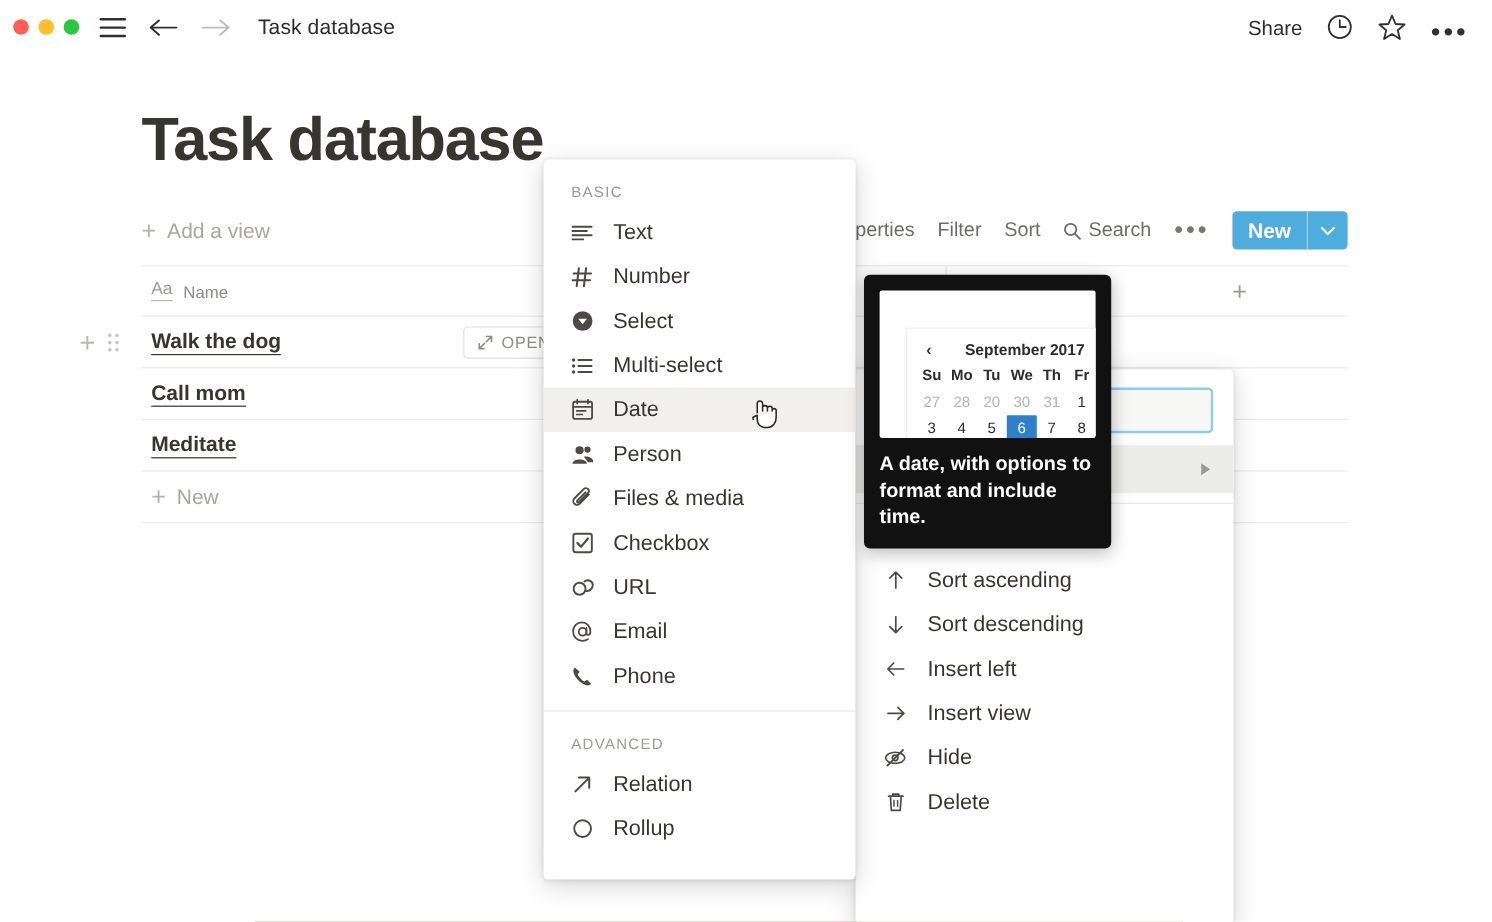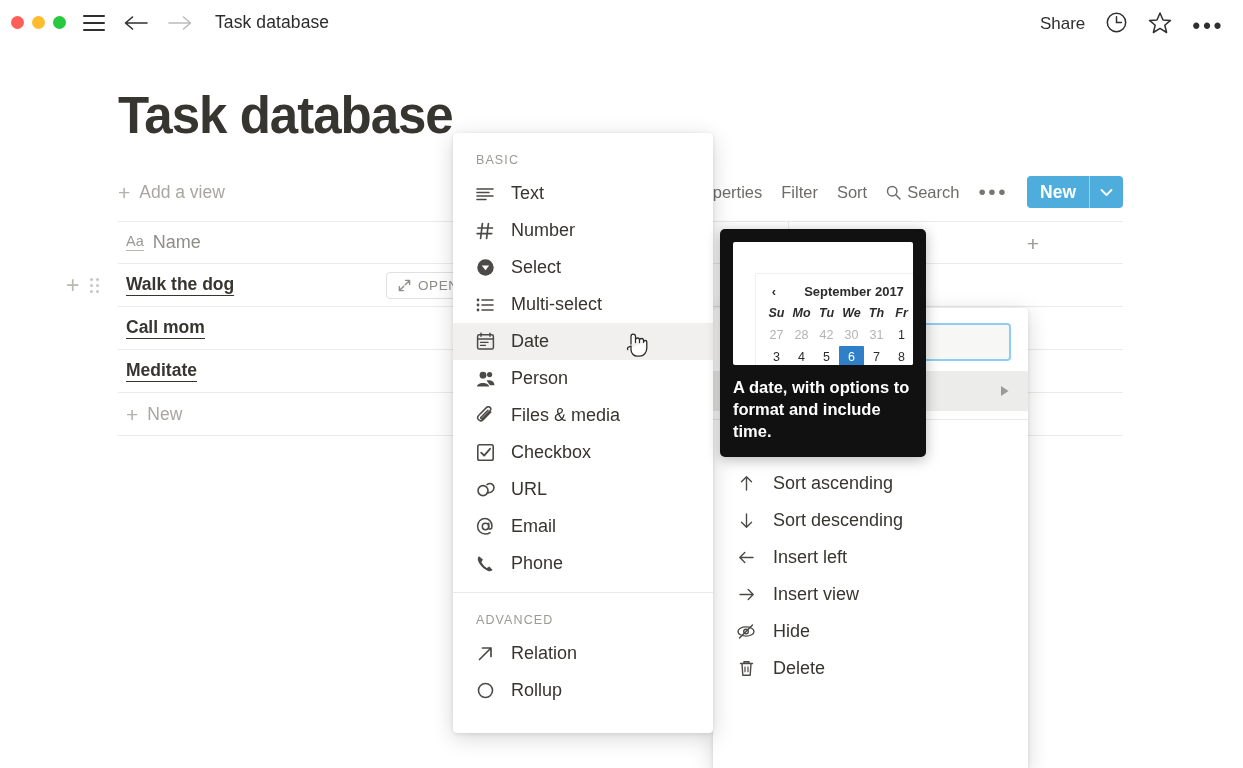--- a/index.html
+++ b/index.html
@@ -66,21 +66,21 @@
   .newbtn .lbl { color: #fff; font-size: 17.5px; font-weight: bold; padding: 0 13px; display: flex; align-items: center; }
   .newbtn .sep { width: 1px; background: rgba(255,255,255,.45); }
   .newbtn .carat { color: #fff; font-size: 13px; padding: 0 10px; display: flex; align-items: center; }
 
   
   .table { position: absolute; left: 118px; top: 176px; width: 1005px; }
   .trow { display: flex; align-items: center; height: 43px; border-bottom: 1px solid #eceae6; position: relative; }
   .trow.header { border-top: 1px solid #eceae6; }
   .cell-name { width: 340px; padding-left: 8px; display: flex; align-items: center; gap: 9px; }
   .aa { font-size: 14.5px; color: #9b9a95; border-bottom: 1px solid #b9b8b3; line-height: 1.05; }
-  .colname { font-size: 18px; color: #8e8d88; }
+  .colname { font-size: 14px; color: #8e8d88; }
   .rowtext { font-size: 17.5px; color: #37352f; font-weight: bold; border-bottom: 1.5px solid #37352f; line-height: 1.15; }
   .plusrow { font-size: 17.5px; color: #a8a6a1; display: flex; align-items: center; gap: 9px; padding-left: 8px; }
   .col-sep { position: absolute; left: 340px; top: 0; bottom: 0; width: 1px; background: #eceae6; }
   .col-sep2 { position: absolute; left: 670px; top: 0; bottom: 0; width: 1px; background: #eceae6; }
   .addcol { position: absolute; left: 890px; top: 0; height: 43px; display: flex; align-items: center; justify-content: center; width: 50px; color: #9b9a95; font-size: 21px; font-weight: 300; cursor: pointer; }
 
   .row-gutter { position: absolute; left: -52px; top: 0; height: 43px; display: flex; align-items: center; gap: 11px; }
   .gutter-plus { font-size: 23px; color: #b9b8b3; font-weight: 300; cursor: pointer; line-height: 1; }
   .grip { display: grid; grid-template-columns: 3px 3px; gap: 3px; cursor: grab; }
   .grip span { width: 3px; height: 3px; background: #c6c5c0; border-radius: 50%; display: block; }
@@ -145,21 +145,21 @@
   .cal {
     position: absolute; left: 23px; top: 32px; width: 196px; background: #fff;
     box-shadow: 0 0 0 1px #f0f0f0;
     padding: 6px 0 8px 0;
   }
   .cal-head { display: flex; align-items: center; padding: 0 8px; height: 22px; }
   .cal-prev { font-size: 13px; color: #333; font-weight: bold; width: 20px; text-align: center; cursor: pointer; }
   .cal-title { flex: 1; text-align: center; font-size: 13px; font-weight: bold; color: #2c2c2c; margin-right: 20px; white-space: nowrap; }
   .cal-grid { display: grid; grid-template-columns: repeat(7, 25px); padding: 0 8px; }
   .cal-grid div { height: 22px; display: flex; align-items: center; justify-content: center; font-size: 12.5px; }
-  .cal-dow { font-weight: bold; color: #2c2c2c; font-style: italic; }
+  .cal-dow { font-weight: bold; color: #2c2c2c; }
   .cal-out { color: #b3b3b3; }
   .cal-day { color: #2c2c2c; }
   .cal-sel { background: #2f80c9; color: #fff; border-radius: 1px; }
   .tt-text { color: #fff; font-size: 16.5px; font-weight: bold; line-height: 1.33; margin-top: 12px; }
 
   svg { display: block; }
 </style>
 </head>
 <body>
 
@@ -548,21 +548,21 @@
             <div class="cal-dow">Mo</div>
             <div class="cal-dow">Tu</div>
             <div class="cal-dow">We</div>
             <div class="cal-dow">Th</div>
             <div class="cal-dow">Fr</div>
 
           </div>
           <div class="cal-grid">
             <div class="cal-out">27</div>
             <div class="cal-out">28</div>
-            <div class="cal-out">42</div>
+            <div class="cal-out">20</div>
             <div class="cal-out">30</div>
             <div class="cal-out">31</div>
             <div class="cal-day">1</div>
 
           </div>
           <div class="cal-grid">
             <div class="cal-day">3</div>
             <div class="cal-day">4</div>
             <div class="cal-day">5</div>
             <div class="cal-day cal-sel">6</div>

